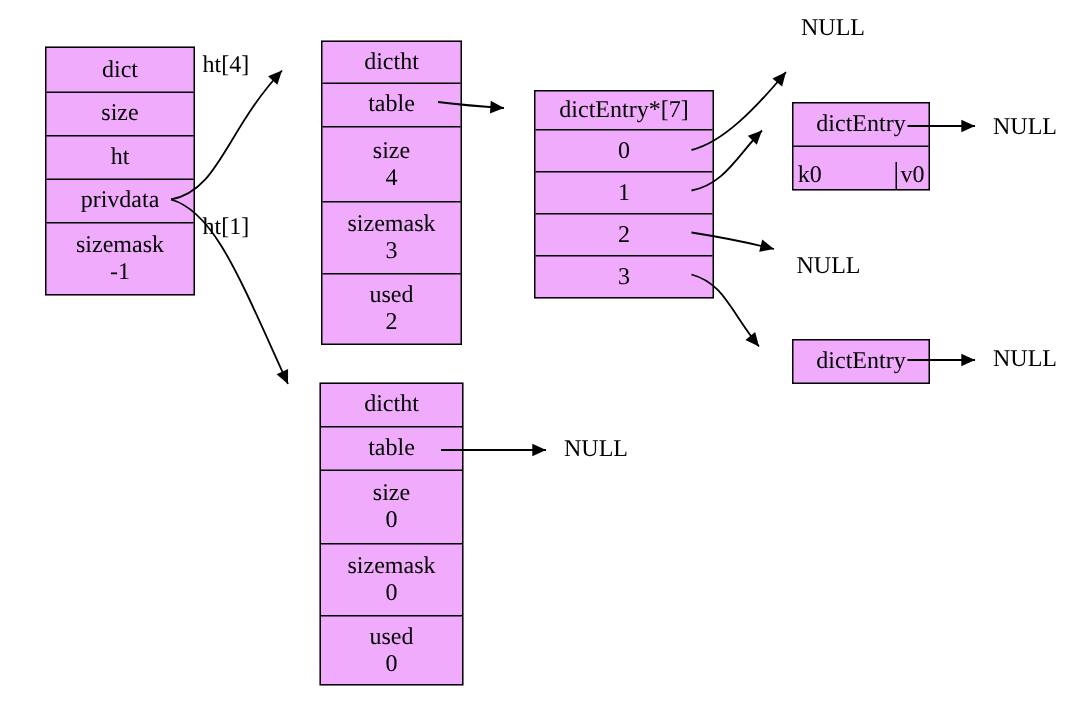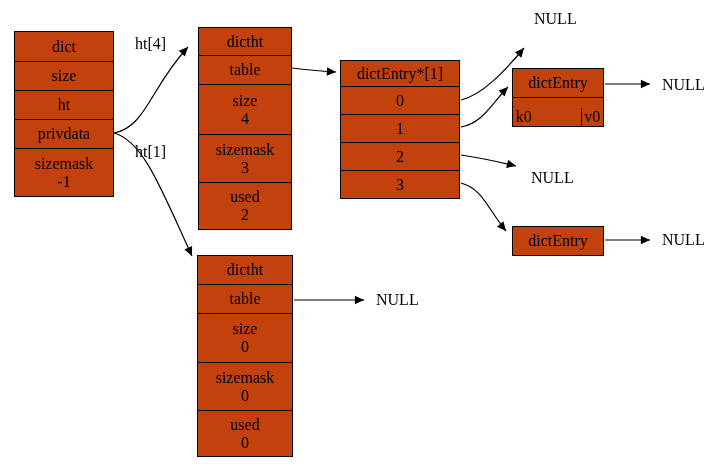--- a/index.html
+++ b/index.html
@@ -13,25 +13,26 @@
     height: 467px;
     background: var(--bg, #ffffff);
     font-family: "Liberation Serif", serif;
     font-size: 16px;
     color: var(--line, #000000);
     overflow: hidden;
   }
   .tbl {
     position: absolute;
     border: 1px solid var(--line, #000);
-    background: #c2410c;
+    background: #f0abfc;
     box-sizing: border-box;
     display: flex;
     flex-direction: column;
     text-align: center;
+    margin-left: 16px;
   }
   .row {
     display: flex;
     flex-direction: column;
     justify-content: center;
     align-items: center;
     line-height: 1.12;
     box-sizing: border-box;
     overflow: hidden;
   }
@@ -111,21 +112,21 @@
       <span>3</span>
     </div>
     <div class="row" style="height:47px;">
       <span>used</span>
       <span>2</span>
     </div>
   </div>
 
   <div class="tbl" style="left:340px; top:60px; width:120px;">
     <div class="row" style="height:25px;">
-      <span>dictEntry*[1]</span>
+      <span>dictEntry*[7]</span>
     </div>
     <div class="row" style="height:28px;">
       <span>0</span>
     </div>
     <div class="row" style="height:28px;">
       <span>1</span>
     </div>
     <div class="row" style="height:28px;">
       <span>2</span>
     </div>

